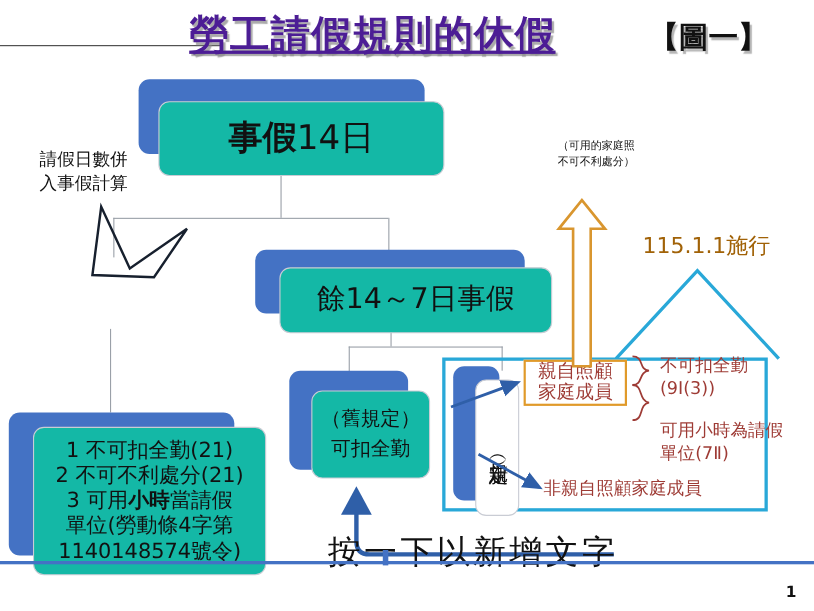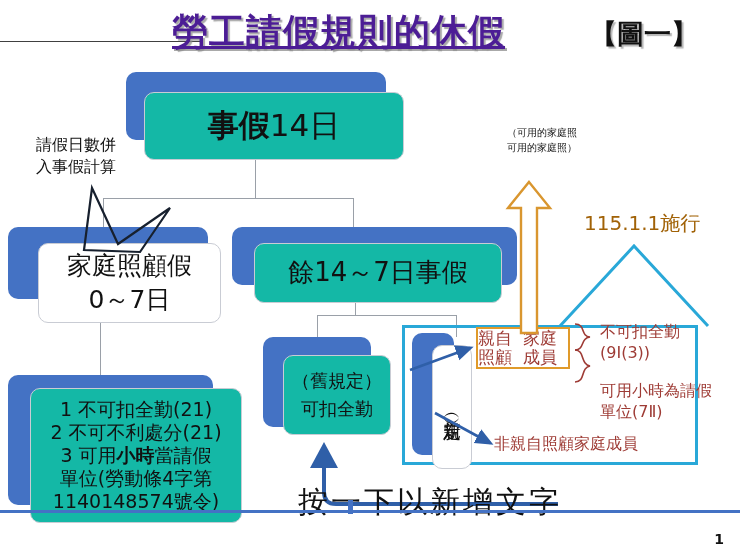--- a/index.html
+++ b/index.html
@@ -88,21 +88,21 @@
 
   
   #box-family { left: 8px; top: 227px; width: 200px; height: 72px; }
   #box-family .face {
     left: 30px; top: 16px; width: 183px; height: 80px;
     background: #ffffff; font-size: 25px; font-weight: normal;
   }
   #box-family .face .l2 { margin-top: 4px; }
 
   
-  #box-remain { left: 232px; top: 227px; width: 245px; height: 58px; padding-left: 40px; }
+  #box-remain { left: 232px; top: 227px; width: 245px; height: 58px; }
   #box-remain .face {
     left: 22px; top: 16px; width: 248px; height: 60px;
     font-size: 26px;
   }
 
   
   #box-list { left: 8px; top: 375px; width: 205px; height: 130px; }
   #box-list .face {
     left: 22px; top: 13px; width: 212px; height: 135px;
     font-size: 19px; padding: 20px 4px;
@@ -176,21 +176,21 @@
 
   
   #box-orange {
     position: absolute;
     left: 476px; top: 327px;
     width: 94px; height: 42px;
     border: 2px solid #e09a2a;
     background: #ffffff;
     box-sizing: border-box;
     display: flex;
-    flex-direction: row;
+    flex-direction: column;
     align-items: center;
     justify-content: center;
     font-size: 17px;
     line-height: 1.1;
     color: #9e3b35;
   }
 
   
   .red-note {
     position: absolute;
@@ -261,27 +261,20 @@
 
   <div class="card" id="box-shijia">
     <div class="shadow"></div>
     <div class="face">
       <div>
         <span>事假</span><span class="num">14日</span>
       </div>
     </div>
   </div>
 
-  <div class="card" id="box-family">
-    <div class="shadow"></div>
-    <div class="face">
-      <div>家庭照顧假</div>
-      <div class="l2">0～7日</div>
-    </div>
-  </div>
 
   <div class="card" id="box-remain">
     <div class="shadow"></div>
     <div class="face">
       <div>餘14～7日事假</div>
     </div>
   </div>
 
   <div class="card" id="box-list">
     <div class="shadow"></div>
@@ -341,21 +334,21 @@
     <polygon points="92,188 118,244 170,208 140,252 84,250" fill="none" stroke="#17202e" stroke-width="2.2"></polygon>
   </svg>
 
   <div class="callout-left">
     <div>請假日數併</div>
     <div>入事假計算</div>
   </div>
 
   <div class="note-orangeup">
     <div>（可用的家庭照</div>
-    <div>可用的家庭照）</div>
+    <div>不可不利處分）</div>
   </div>
 
   <svg id="orange-arrow" width="48" height="158" viewBox="0 0 48 158">
     <polygon points="24,4 45,30 32,30 32,155 16,155 16,30 3,30" fill="#ffffff" stroke="#d9962f" stroke-width="2.4"></polygon>
   </svg>
 
   <div class="red-note" id="red-note-1">
     <div>不可扣全勤</div>
     <div>(9Ⅰ(3))</div>
   </div>

